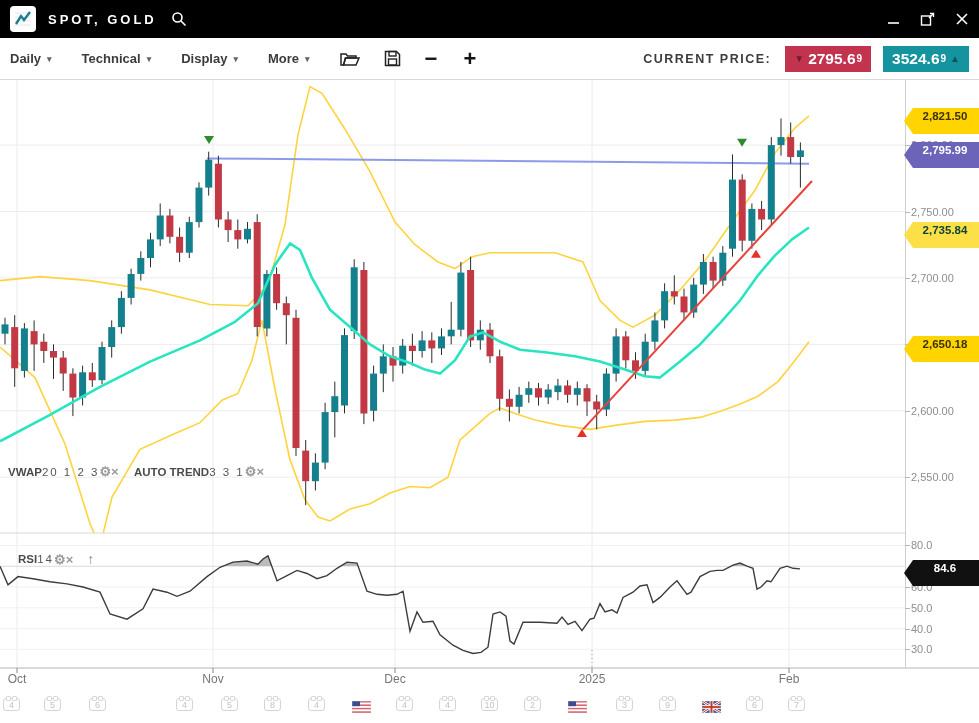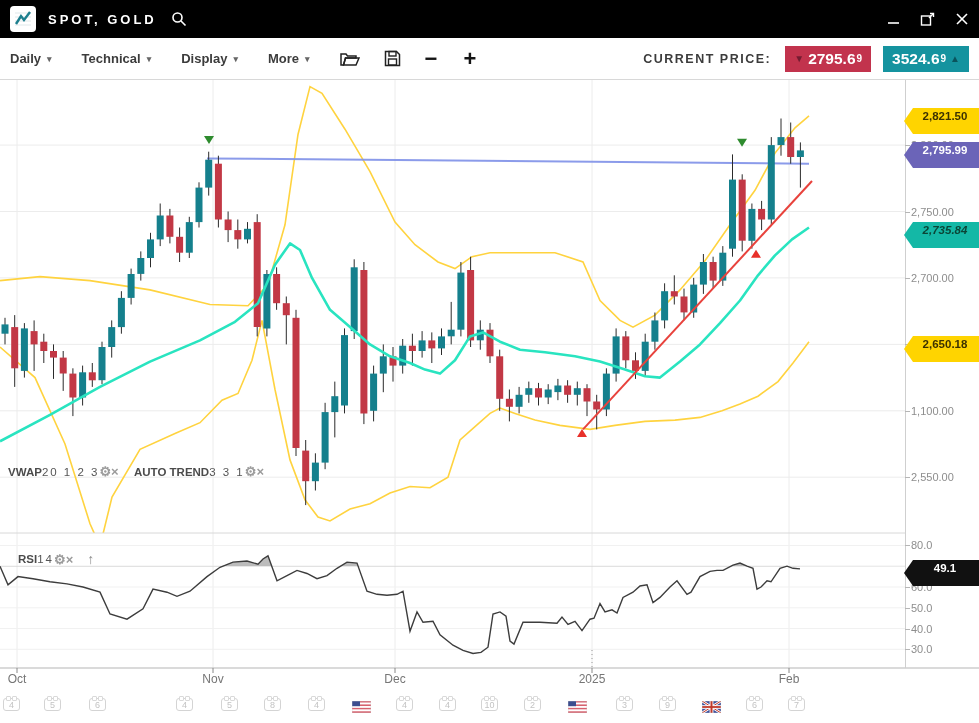--- a/index.html
+++ b/index.html
@@ -303,38 +303,38 @@
     </div>
   <div class="tick-dash" style="top: 145px;"></div>
       <div class="tick-label" style="top: 139px;">2,800.00</div>
       <div class="tick-dash" style="top: 212px;"></div>
       <div class="tick-label" style="top: 206px;">2,750.00</div>
       <div class="tick-dash" style="top: 278px;"></div>
       <div class="tick-label" style="top: 272px;">2,700.00</div>
       <div class="tick-dash" style="top: 344px;"></div>
       <div class="tick-label" style="top: 338px;">2,650.00</div>
       <div class="tick-dash" style="top: 411px;"></div>
-      <div class="tick-label" style="top: 405px;">1,100.00</div>
+      <div class="tick-label" style="top: 405px;">2,600.00</div>
       <div class="tick-dash" style="top: 477px;"></div>
       <div class="tick-label" style="top: 471px;">2,550.00</div>
       <div class="tick-dash" style="top: 545px;"></div>
       <div class="tick-label" style="top: 539px;">80.0</div>
       <div class="tick-dash" style="top: 587px;"></div>
       <div class="tick-label" style="top: 581px;">60.0</div>
       <div class="tick-dash" style="top: 608px;"></div>
       <div class="tick-label" style="top: 602px;">50.0</div>
       <div class="tick-dash" style="top: 629px;"></div>
       <div class="tick-label" style="top: 623px;">40.0</div>
       <div class="tick-dash" style="top: 649px;"></div>
       <div class="tick-label" style="top: 643px;">30.0</div>
       <div class="axis-badge" style="top: 108px; background: rgb(255, 212, 0); color: rgb(60, 50, 0);">2,821.50</div>
       <div class="axis-badge" style="top: 142px; background: rgb(107, 100, 184); color: rgb(255, 255, 255);">2,795.99</div>
-      <div class="axis-badge" style="top: 222px; background: #14b8a6; color: rgb(11, 69, 54); font-style: italic;">2,735.84</div>
+      <div class="axis-badge" style="top: 222px; background: #fde047; color: rgb(11, 69, 54);">2,735.84</div>
       <div class="axis-badge" style="top: 336px; background: rgb(255, 212, 0); color: rgb(60, 50, 0);">2,650.18</div>
-      <div class="axis-badge" style="top: 560px; background: rgb(17, 17, 17); color: rgb(255, 255, 255);">49.1</div>
+      <div class="axis-badge" style="top: 560px; background: rgb(17, 17, 17); color: rgb(255, 255, 255);">84.6</div>
       <div class="xlabel" style="left: 17px;">Oct</div>
       <div class="xlabel" style="left: 213px;">Nov</div>
       <div class="xlabel" style="left: 395px;">Dec</div>
       <div class="xlabel" style="left: 592px;">2025</div>
       <div class="xlabel" style="left: 789px;">Feb</div>
       <div class="cal" style="left: 3px;">4</div>
       <div class="cal" style="left: 44px;">5</div>
       <div class="cal" style="left: 89px;">6</div>
       <div class="cal" style="left: 176px;">4</div>
       <div class="cal" style="left: 221px;">5</div>

